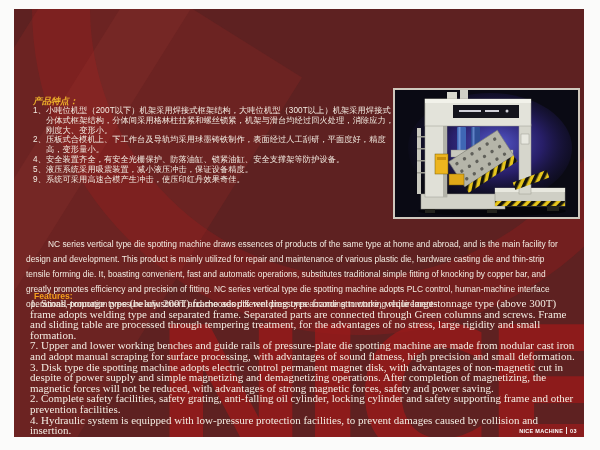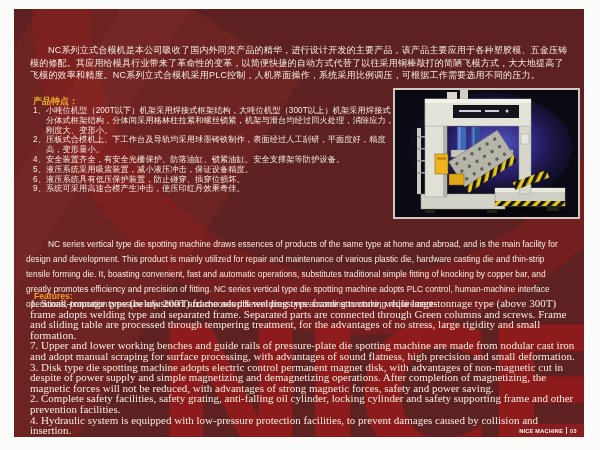--- a/index.html
+++ b/index.html
@@ -35,21 +35,21 @@
   .content{position:absolute;inset:0;z-index:1;}
   
   .intro-cn{
     position:absolute;left:16px;top:35px;right:15px;
     font-size:9px;line-height:12.6px;text-indent:2em;margin:0;
     letter-spacing:0.2px;
   }
   
   .cn-head{
     position:absolute;left:19px;top:86px;margin:0;
-    font-size:9px;font-weight:bold;color:#edb02a;
+    font-size:9px;font-weight:bold;font-style:italic;color:#edb02a;
   }
   .cn-list{position:absolute;left:19px;top:97px;width:362px;}
   .cn-item{
     margin:0;font-size:8.2px;line-height:9.8px;
     padding-left:13px;text-indent:-13px;letter-spacing:0.1px;
   }
   
   .photo{
     position:absolute;left:379px;top:79px;width:187px;height:131px;
     box-sizing:border-box;border:2px solid #cfc8bd;background:#0a0a14;
@@ -79,29 +79,27 @@
 
 <div class="page">
 
   <div class="wm wm-ring"></div>
   <div class="wm wm-stripe1"></div>
   <div class="wm wm-stripe2"></div>
   <div class="wm wm-glyphs">NICE</div>
 
   <div class="content">
 
-    <p class="intro-cn">NC系列立式合模机是本公司吸收了国内外同类产品的精华，进行设计开发的主要产品，该产品主要应用于各种塑胶模、五金压铸模的修配。其应用给模具行业带来了革命性的变革，以简便快捷的自动方式代替了以往采用铜棒敲打的简陋飞模方式，大大地提高了飞模的效率和精度。NC系列立式合模机采用PLC控制，人机界面操作，系统采用比例调压，可根据工作需要选用不同的压力。</p>
 
     <p class="cn-head">产品特点：</p>
     <div class="cn-list">
       <p class="cn-item">1、小吨位机型（200T以下）机架采用焊接式框架结构，大吨位机型（300T以上）机架采用焊接式分体式框架结构，分体间采用格林柱拉紧和螺丝锁紧，机架与滑台均经过回火处理，消除应力，刚度大、变形小。</p>
       <p class="cn-item">2、压板式合模机上、下工作台及导轨均采用球墨铸铁制作，表面经过人工刮研，平面度好，精度高，变形量小。</p>
       <p class="cn-item">4、安全装置齐全，有安全光栅保护、防落油缸、锁紧油缸、安全支撑架等防护设备。</p>
       <p class="cn-item">5、液压系统采用吸震装置，减小液压冲击，保证设备精度。</p>
-      <p class="cn-item">6、液压系统具有低压保护装置，防止碰穿、插穿位损坏。</p>
       <p class="cn-item">9、系统可采用高速合模产生冲击，使压印红丹效果奇佳。</p>
     </div>
 
     <div class="photo">
       <svg viewBox="0 0 183 127">
         <defs>
           <radialGradient id="glow" cx="0.54" cy="0.46" r="0.62">
             <stop offset="0" stop-color="#5a5fd8" stop-opacity="0.95"></stop>
             <stop offset="0.45" stop-color="#382a96" stop-opacity="0.65"></stop>
             <stop offset="1" stop-color="#0a0a14" stop-opacity="0"></stop>

